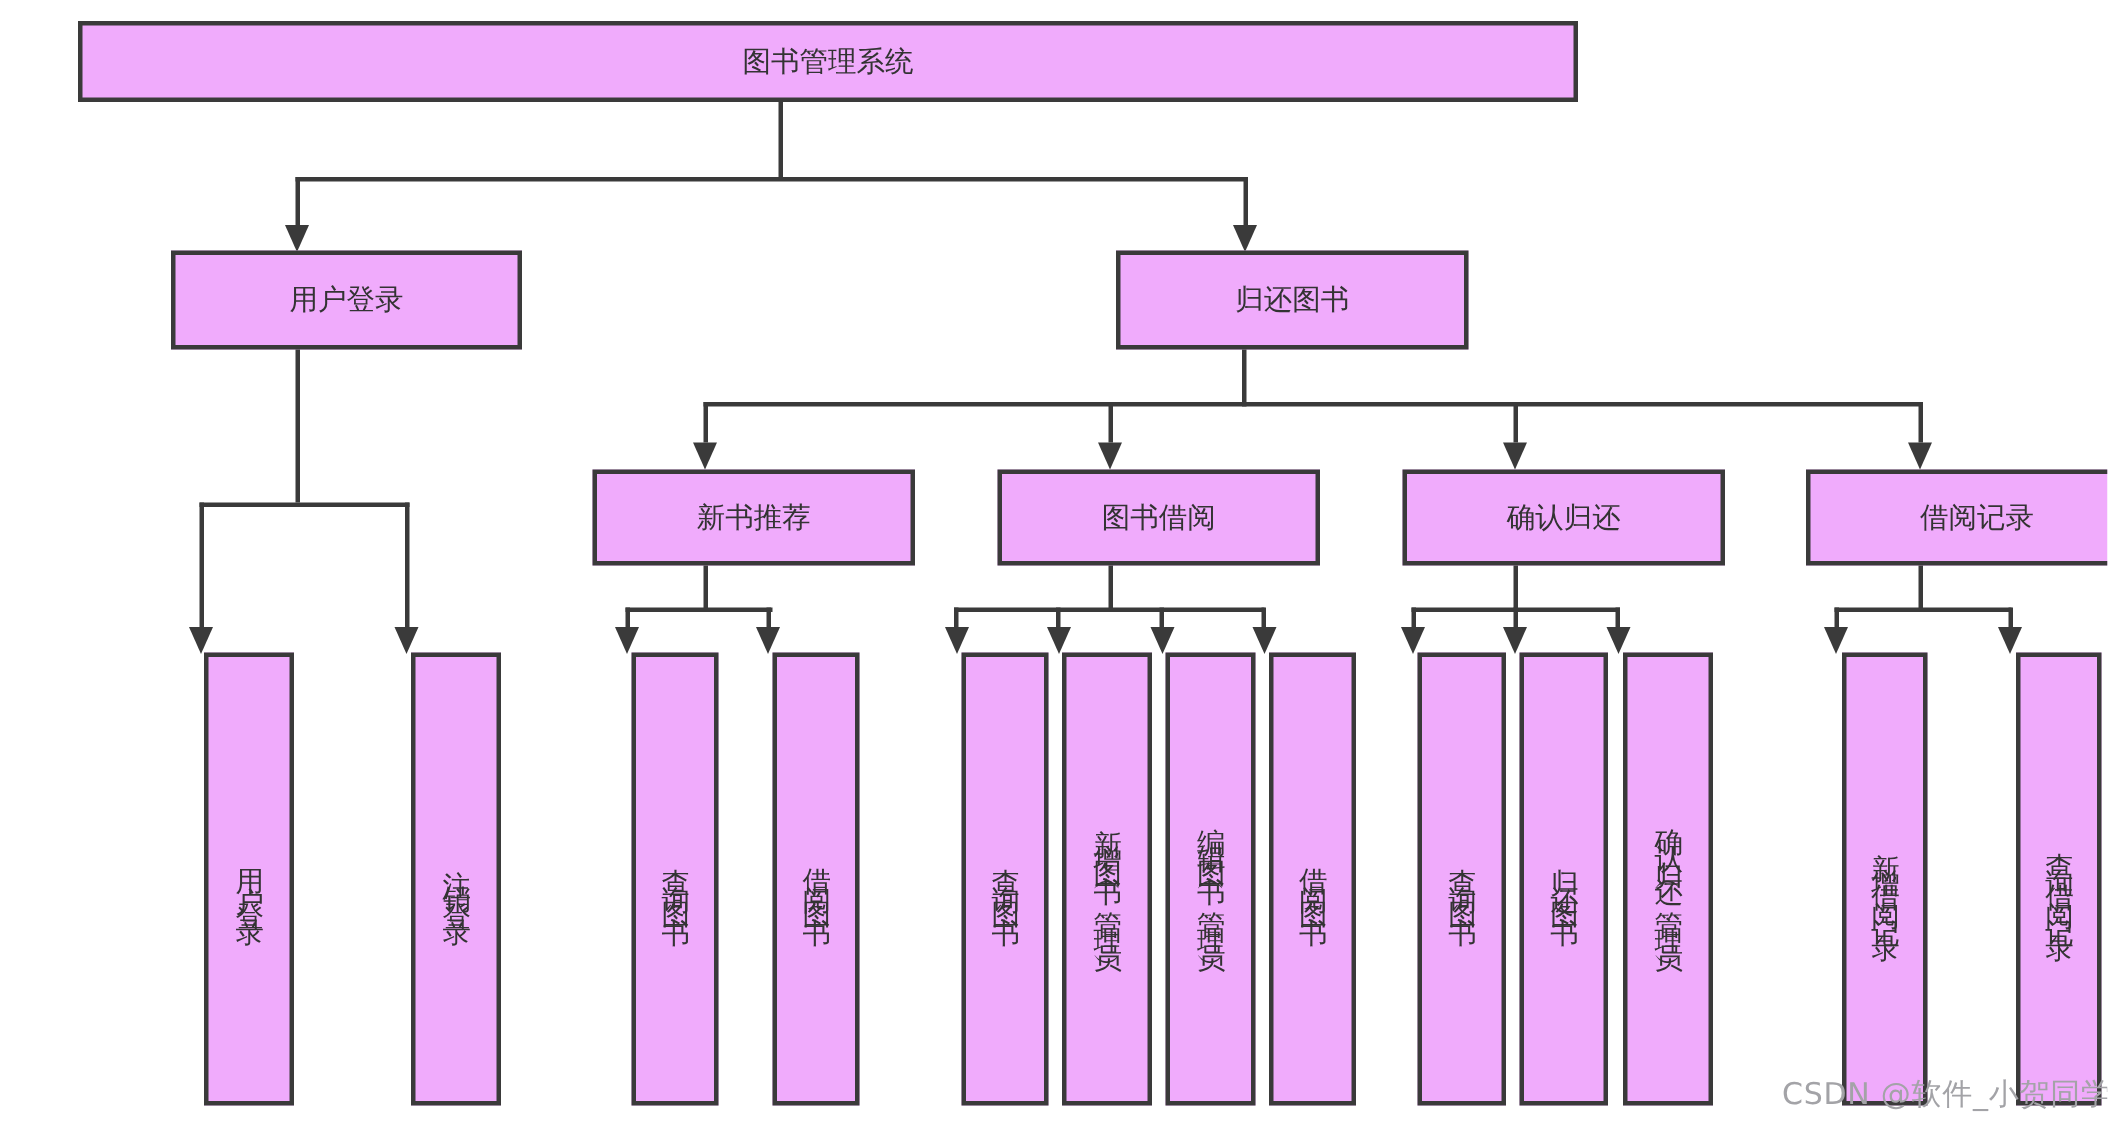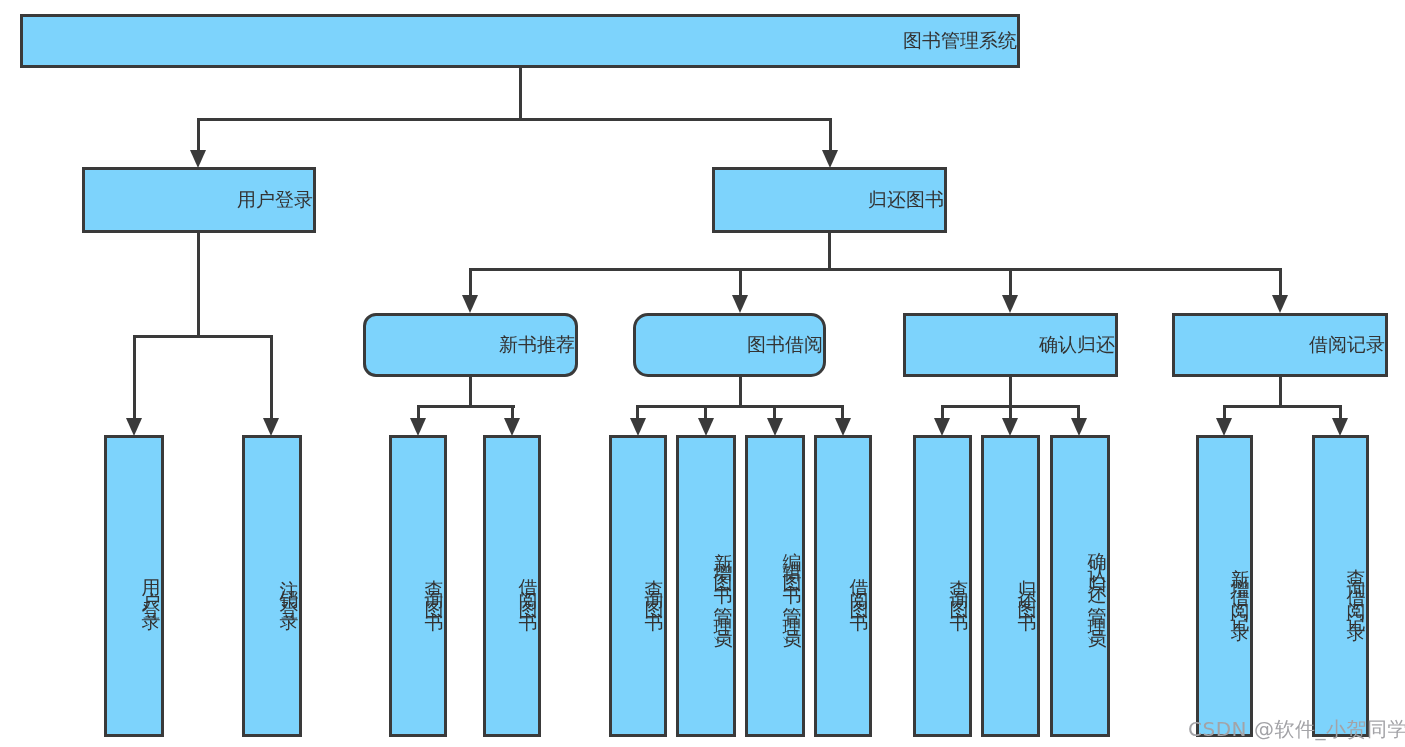--- a/index.html
+++ b/index.html
@@ -9,24 +9,24 @@
     --background: #ffffff;
   }
   html,body { margin:0; padding:0; background:var(--background); }
   .canvas {
     position:relative; width:1405px; height:747px; overflow:hidden;
     background:var(--background);
     font-family:"DejaVu Sans","Liberation Sans",sans-serif;
     color:var(--text);
   }
   .box {
-    position:absolute; box-sizing:border-box; background:#7dd3fc;
+    position:absolute; box-sizing:border-box; background:#f0abfc;
     border:3px solid var(--line);
-    display:flex; align-items:center; justify-content:flex-end;
-    font-size:19px; color:var(--text); text-align:center;
+    display:flex; align-items:center; justify-content:center;
+    font-size:19px; color:var(--text); text-align:center;margin-left:32px;
   }
   .leaf { top:435px; height:302px; }
   .vtext {
     writing-mode:vertical-lr; text-orientation:mixed;
     letter-spacing:11px; line-height:1; font-size:19px;
   }
   .hline { position:absolute; height:3px; background:var(--line); }
   .vline { position:absolute; width:3px; background:var(--line); }
   .arrow {
     position:absolute; width:0; height:0;
@@ -72,24 +72,24 @@
   <div class="hline" style="left:469px;top:268px;width:812px;"></div>
   <div class="vline" style="left:469px;top:268px;height:27px;"></div>
   <div class="arrow" style="left:462px;top:295px;"></div>
   <div class="vline" style="left:739px;top:268px;height:27px;"></div>
   <div class="arrow" style="left:732px;top:295px;"></div>
   <div class="vline" style="left:1009px;top:268px;height:27px;"></div>
   <div class="arrow" style="left:1002px;top:295px;"></div>
   <div class="vline" style="left:1279px;top:268px;height:27px;"></div>
   <div class="arrow" style="left:1272px;top:295px;"></div>
 
-  <div class="box" style="left:363px;top:313px;width:215px;height:64px;border-radius:13px;">
+  <div class="box" style="left:363px;top:313px;width:215px;height:64px;">
     <span>新书推荐</span>
   </div>
-  <div class="box" style="left:633px;top:313px;width:193px;height:64px;border-radius:15px;">
+  <div class="box" style="left:633px;top:313px;width:215px;height:64px;">
     <span>图书借阅</span>
   </div>
   <div class="box" style="left:903px;top:313px;width:215px;height:64px;">
     <span>确认归还</span>
   </div>
   <div class="box" style="left:1172px;top:313px;width:216px;height:64px;padding-left:12px;">
     <span>借阅记录</span>
   </div>
 
   <div class="vline" style="left:469px;top:377px;height:30px;"></div>

